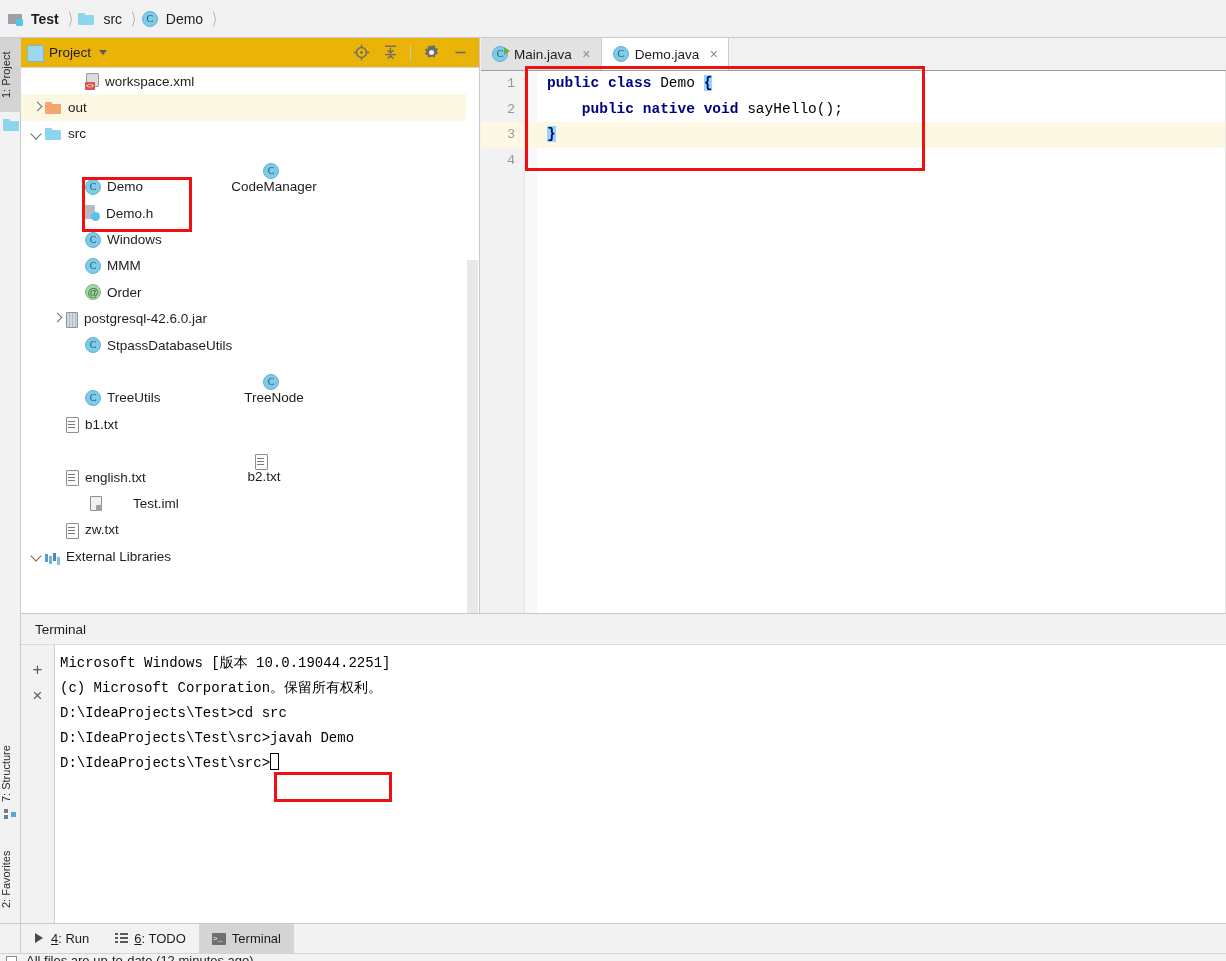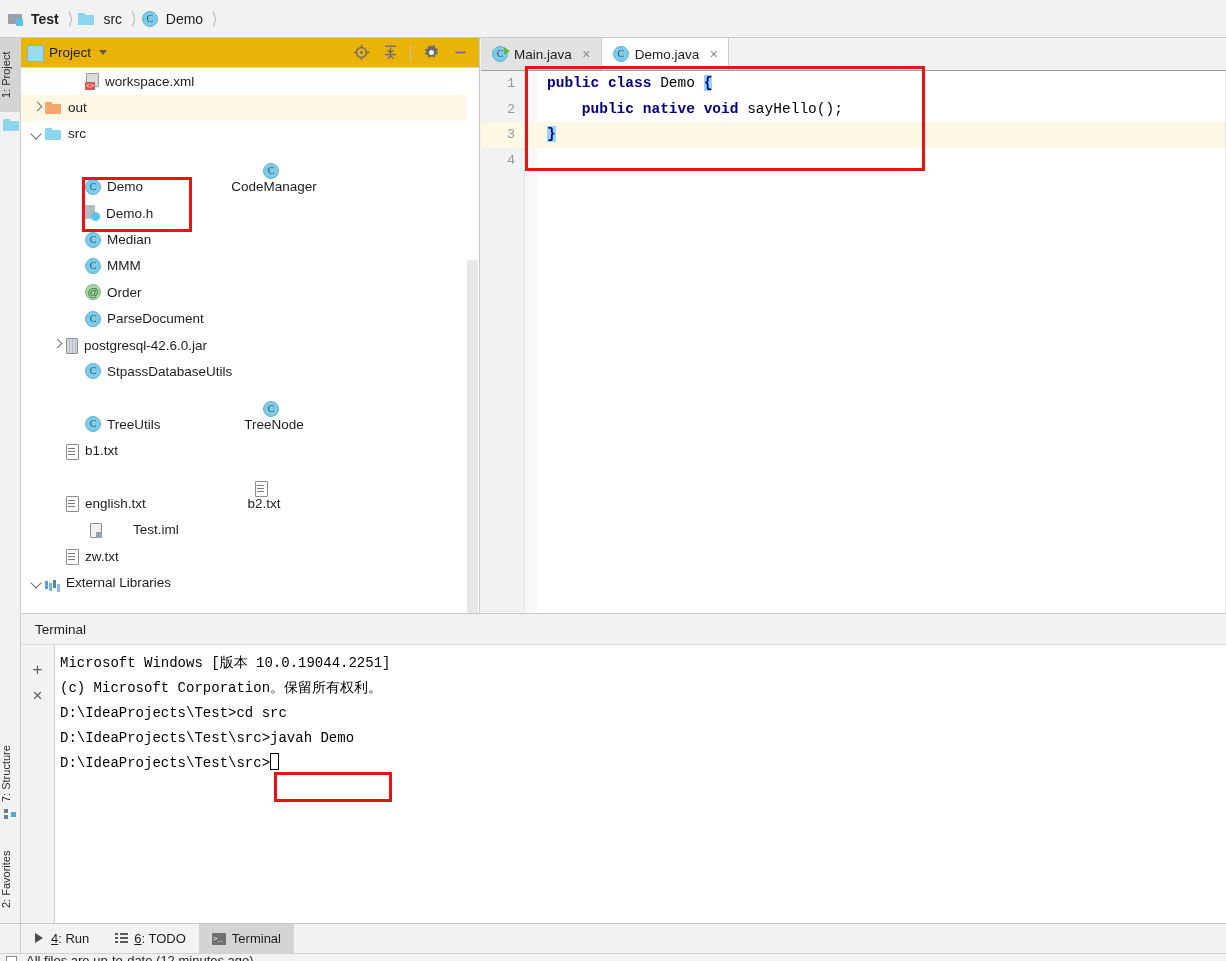--- a/index.html
+++ b/index.html
@@ -478,36 +478,31 @@
           <span>Demo</span>
         </div>
         <div class="row" style="padding-left: 48px;">
           <span class="arrow"></span>
           <span class="ic ic-header"></span>
           <span>Demo.h</span>
         </div>
         <div class="row" style="padding-left: 48px;">
           <span class="arrow"></span>
           <span class="ic ic-class"></span>
-          <span>Median</span>
+          <span>Windows</span>
         </div>
         <div class="row" style="padding-left: 48px;">
           <span class="arrow"></span>
           <span class="ic ic-class"></span>
           <span>MMM</span>
         </div>
         <div class="row" style="padding-left: 48px;">
           <span class="arrow"></span>
           <span class="ic ic-annot"></span>
           <span>Order</span>
-        </div>
-        <div class="row" style="padding-left: 48px;">
-          <span class="arrow"></span>
-          <span class="ic ic-class"></span>
-          <span>ParseDocument</span>
         </div>
         <div class="row" style="padding-left: 28px;">
           <span class="arrow closed"></span>
           <span class="ic ic-jar"></span>
           <span>postgresql-42.6.0.jar</span>
         </div>
         <div class="row" style="padding-left: 48px;">
           <span class="arrow"></span>
           <span class="ic ic-class"></span>
           <span>StpassDatabaseUtils</span>

